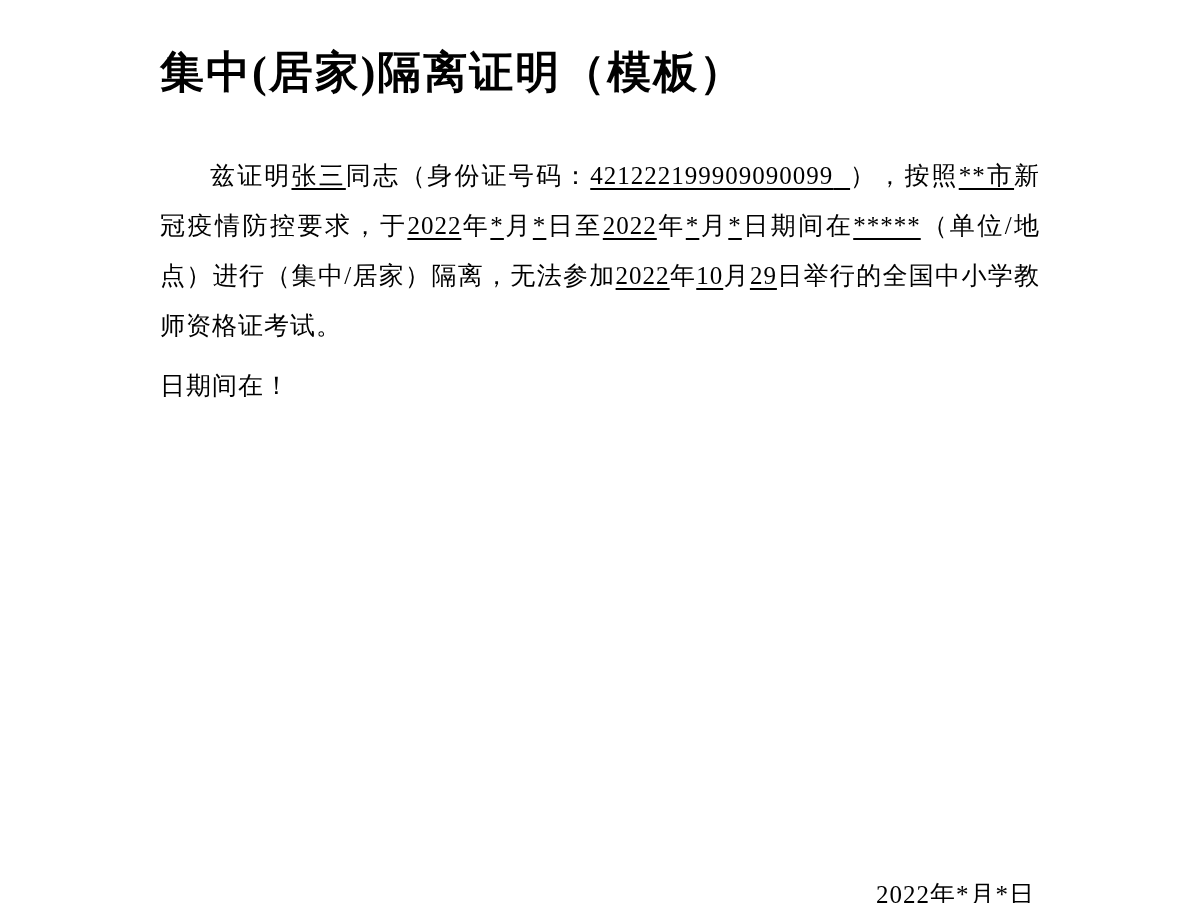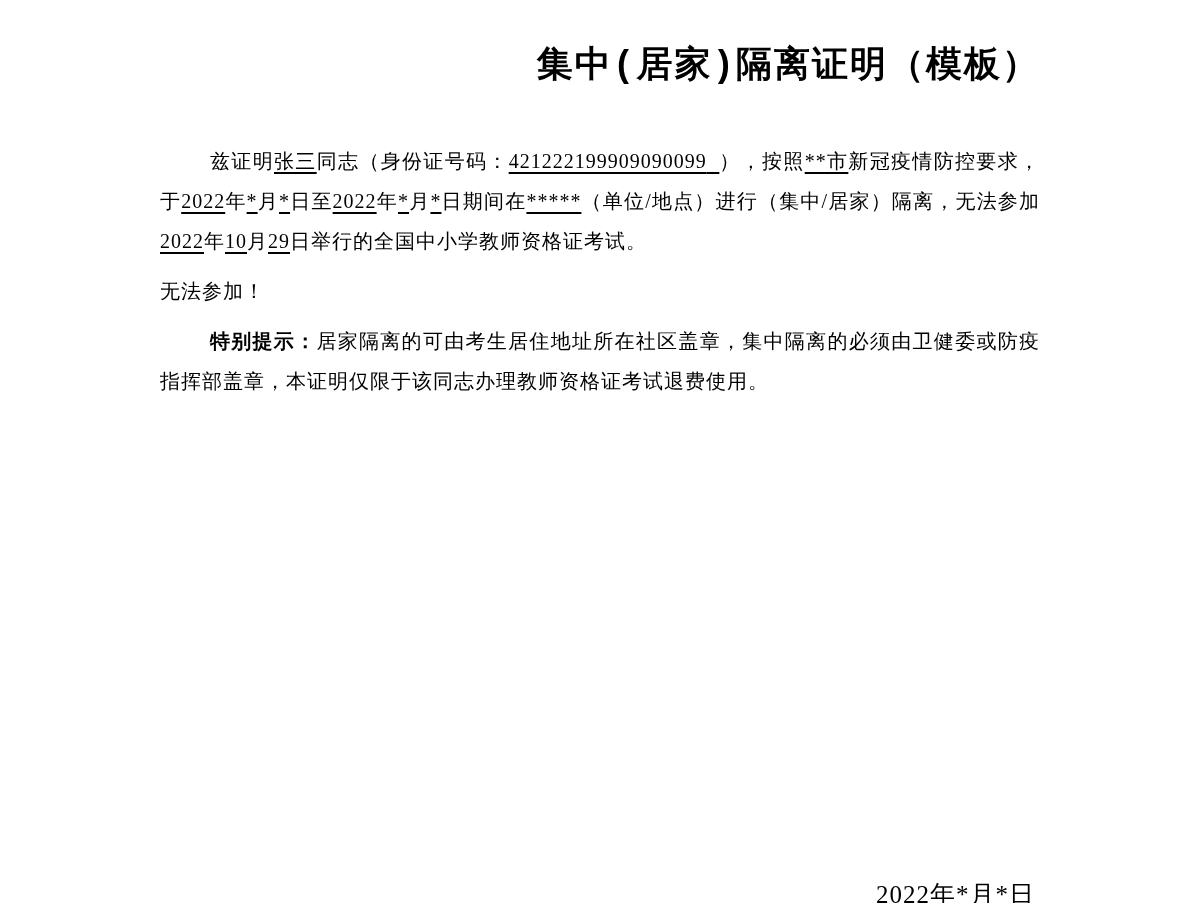--- a/index.html
+++ b/index.html
@@ -15,32 +15,32 @@
     overflow: hidden;
   }
   .page {
     position: relative;
     width: 1200px;
     height: 903px;
     box-sizing: border-box;
     padding: 0 160px;
   }
   .doc-title {
-    text-align: right;
-    font-size: 36px;
+    text-align: left;
+    font-size: 44px;
     font-weight: bold;
     letter-spacing: 2px;
     margin-top: 44px;
     margin-bottom: 0;
     line-height: 1.3;
-    font-family: Liberation Mono, monospace;
+    font-family: Liberation Serif, serif;
   }
   .body-block {
     margin-top: 50px;
-    font-size: 20px;
+    font-size: 25px;
     line-height: 2.0;
     letter-spacing: 1px;
     text-align: justify;
   }
   p.para {
     margin: 0 0 10px 0;
     text-indent: 0;
   }
   p.indent {
     text-indent: 50px;
@@ -82,23 +82,22 @@
 <body>
 
 <div class="page">
 
   <h1 class="doc-title">集中(居家)隔离证明（模板）</h1>
 
   <div class="body-block">
 
     <p class="para indent"><span>兹证明</span><span class="fill">张三</span><span>同志（身份证号码：</span><span class="fill-num">421222199909090099</span><span class="fill">&nbsp;&nbsp;</span><span>），</span><span>按照</span><span class="fill">**市</span><span>新冠疫情防控要求，于</span><span class="fill-num">2022</span><span>年</span><span class="fill-num">*</span><span>月</span><span class="fill-num">*</span><span>日至</span><span class="fill-num">2022</span><span>年</span><span class="fill-num">*</span><span>月</span><span class="fill-num">*</span><span>日期间在</span><span class="fill">*****</span><span>（单位/地点）进行（集中/居家）隔离，无法参加</span><span class="fill-num">2022</span><span>年</span><span class="fill-num">10</span><span>月</span><span class="fill-num">29</span><span>日举行的全国中小学教师资格证考试。</span></p>
 
-    <p class="para certify-line">无法参加！</p>
+    <p class="para certify-line">日期间在！</p>
 
-    <p class="para indent note-block"><span class="bold">特别提示：</span><span>居家隔离的可由考生居住地址所在社区盖章，集中隔离的必须由卫健委或防疫指挥部盖章，本证明仅限于该同志办理教师资格证考试退费使用。</span></p>
 
   </div>
 
   <div class="sign-block">
     <div class="sign-line"><span>2022</span><span>年</span><span>*</span><span>月</span><span>*</span><span>日</span></div>
   </div>
 
 </div>
 
 </body></html>

